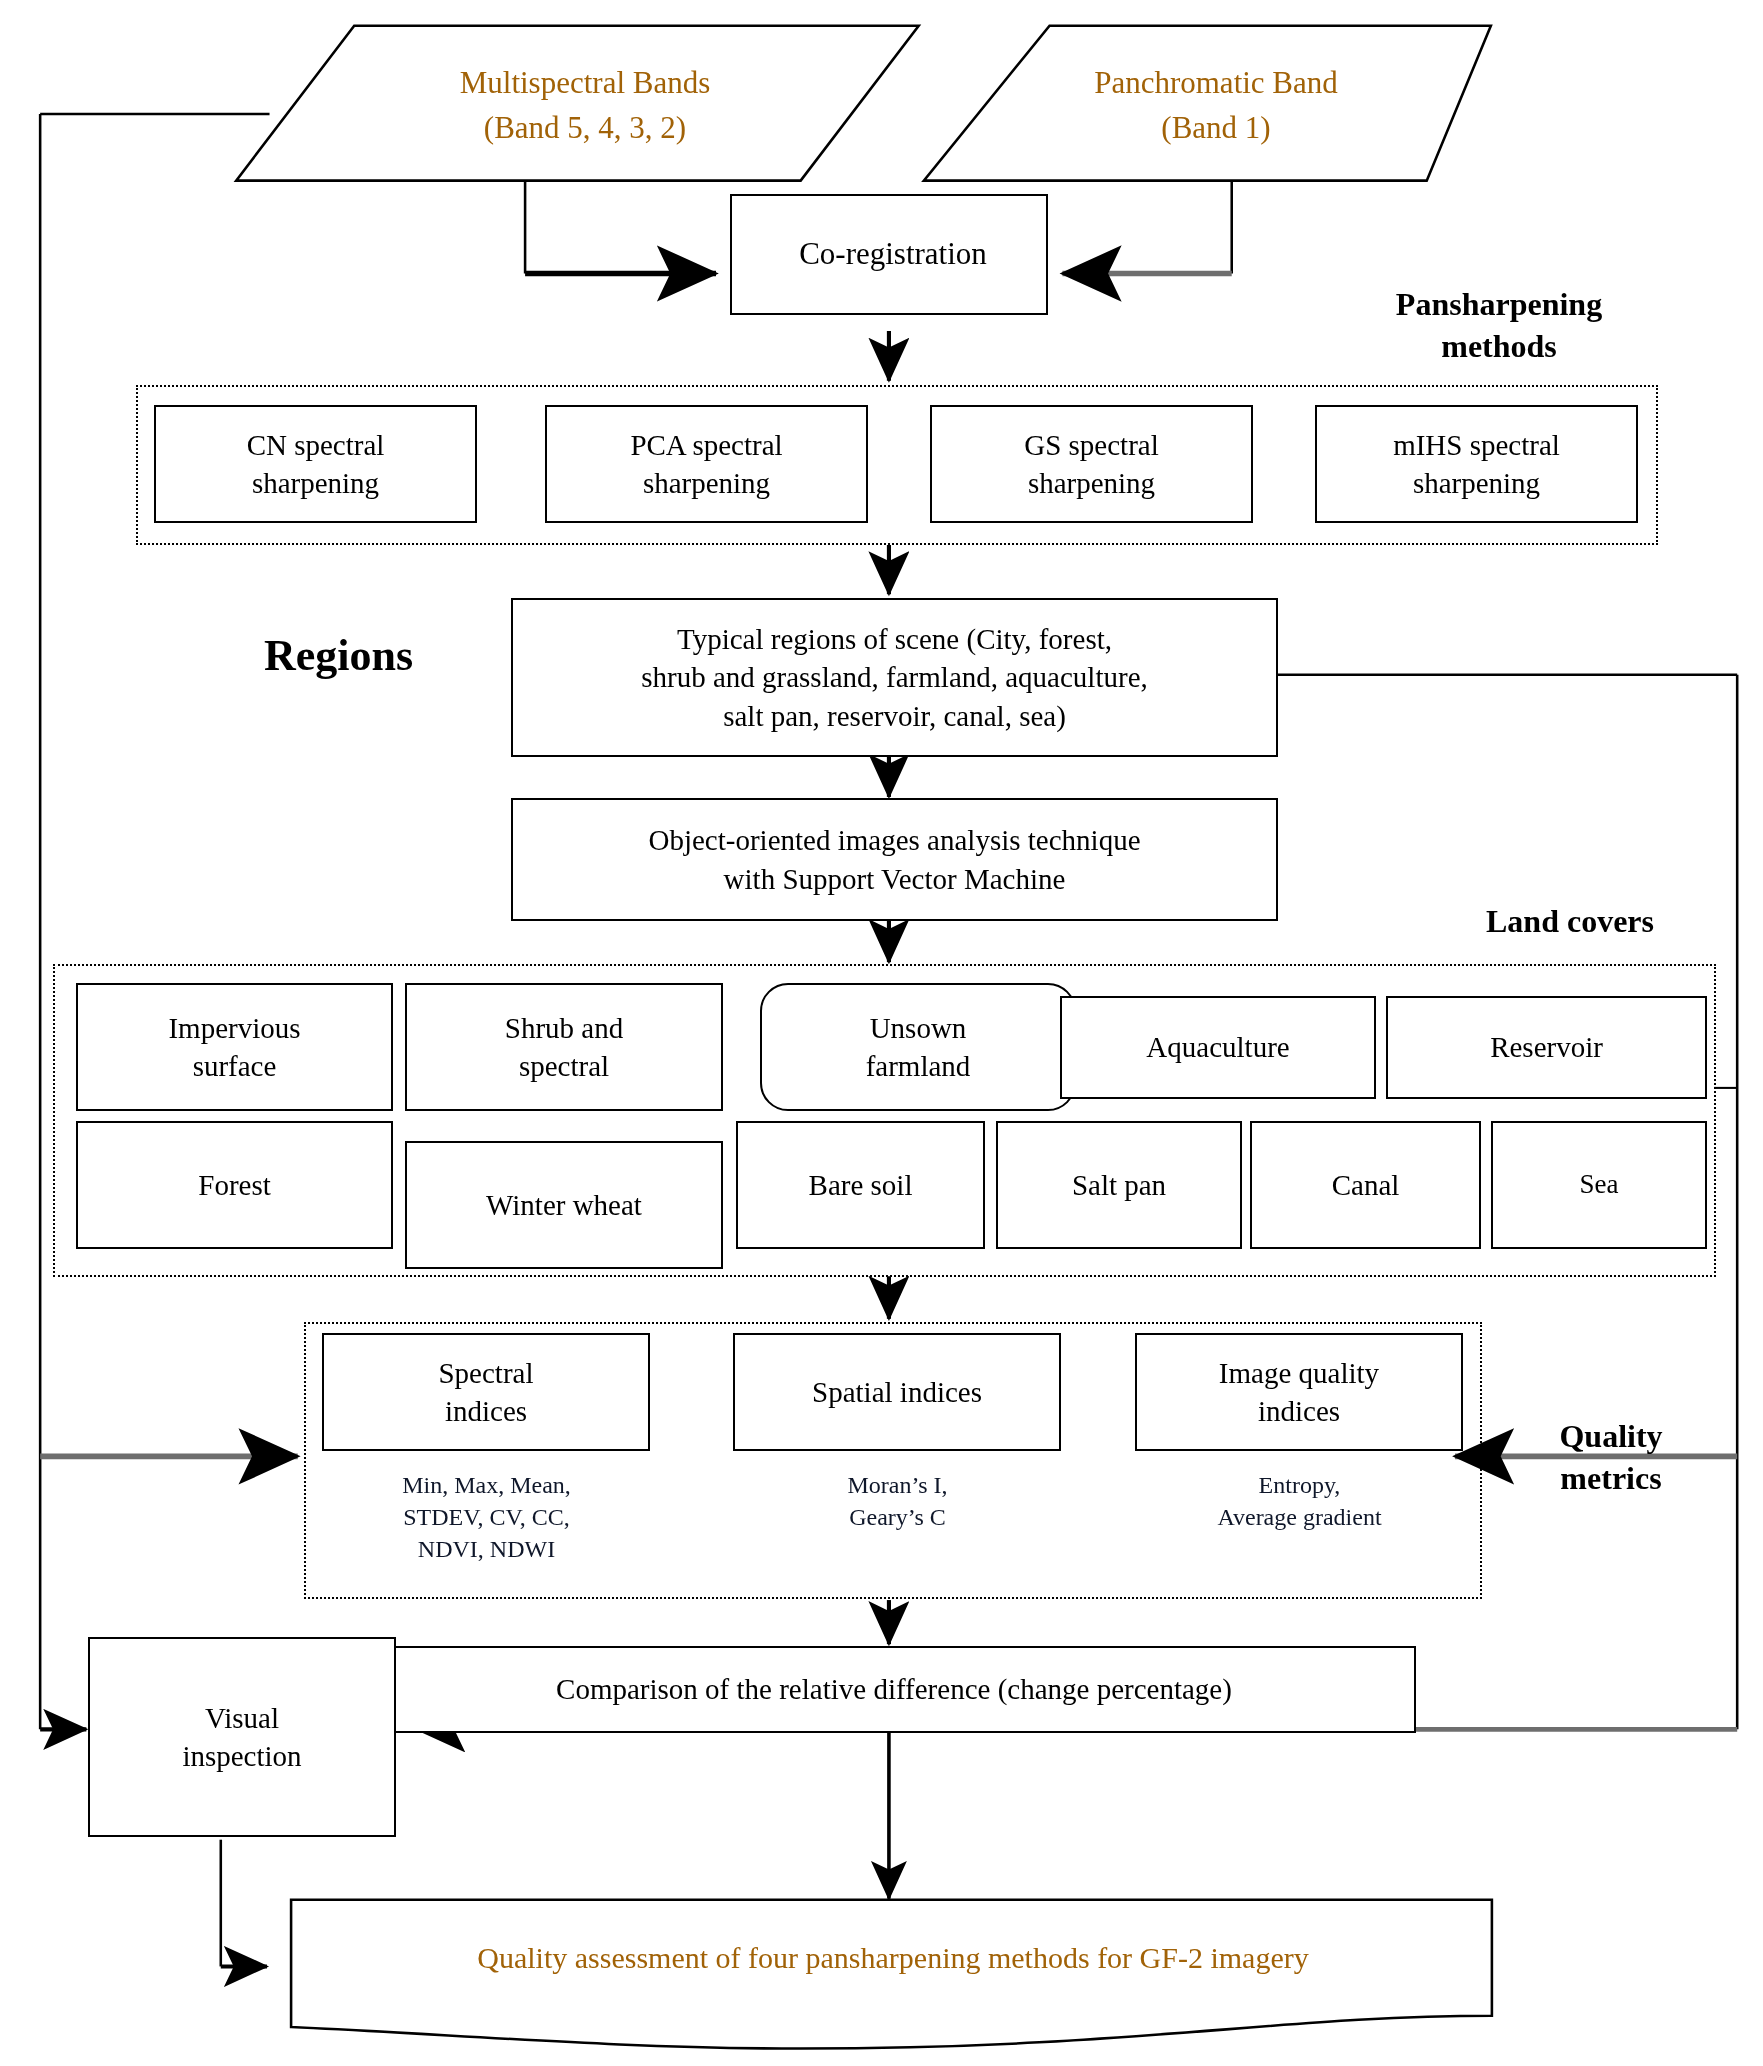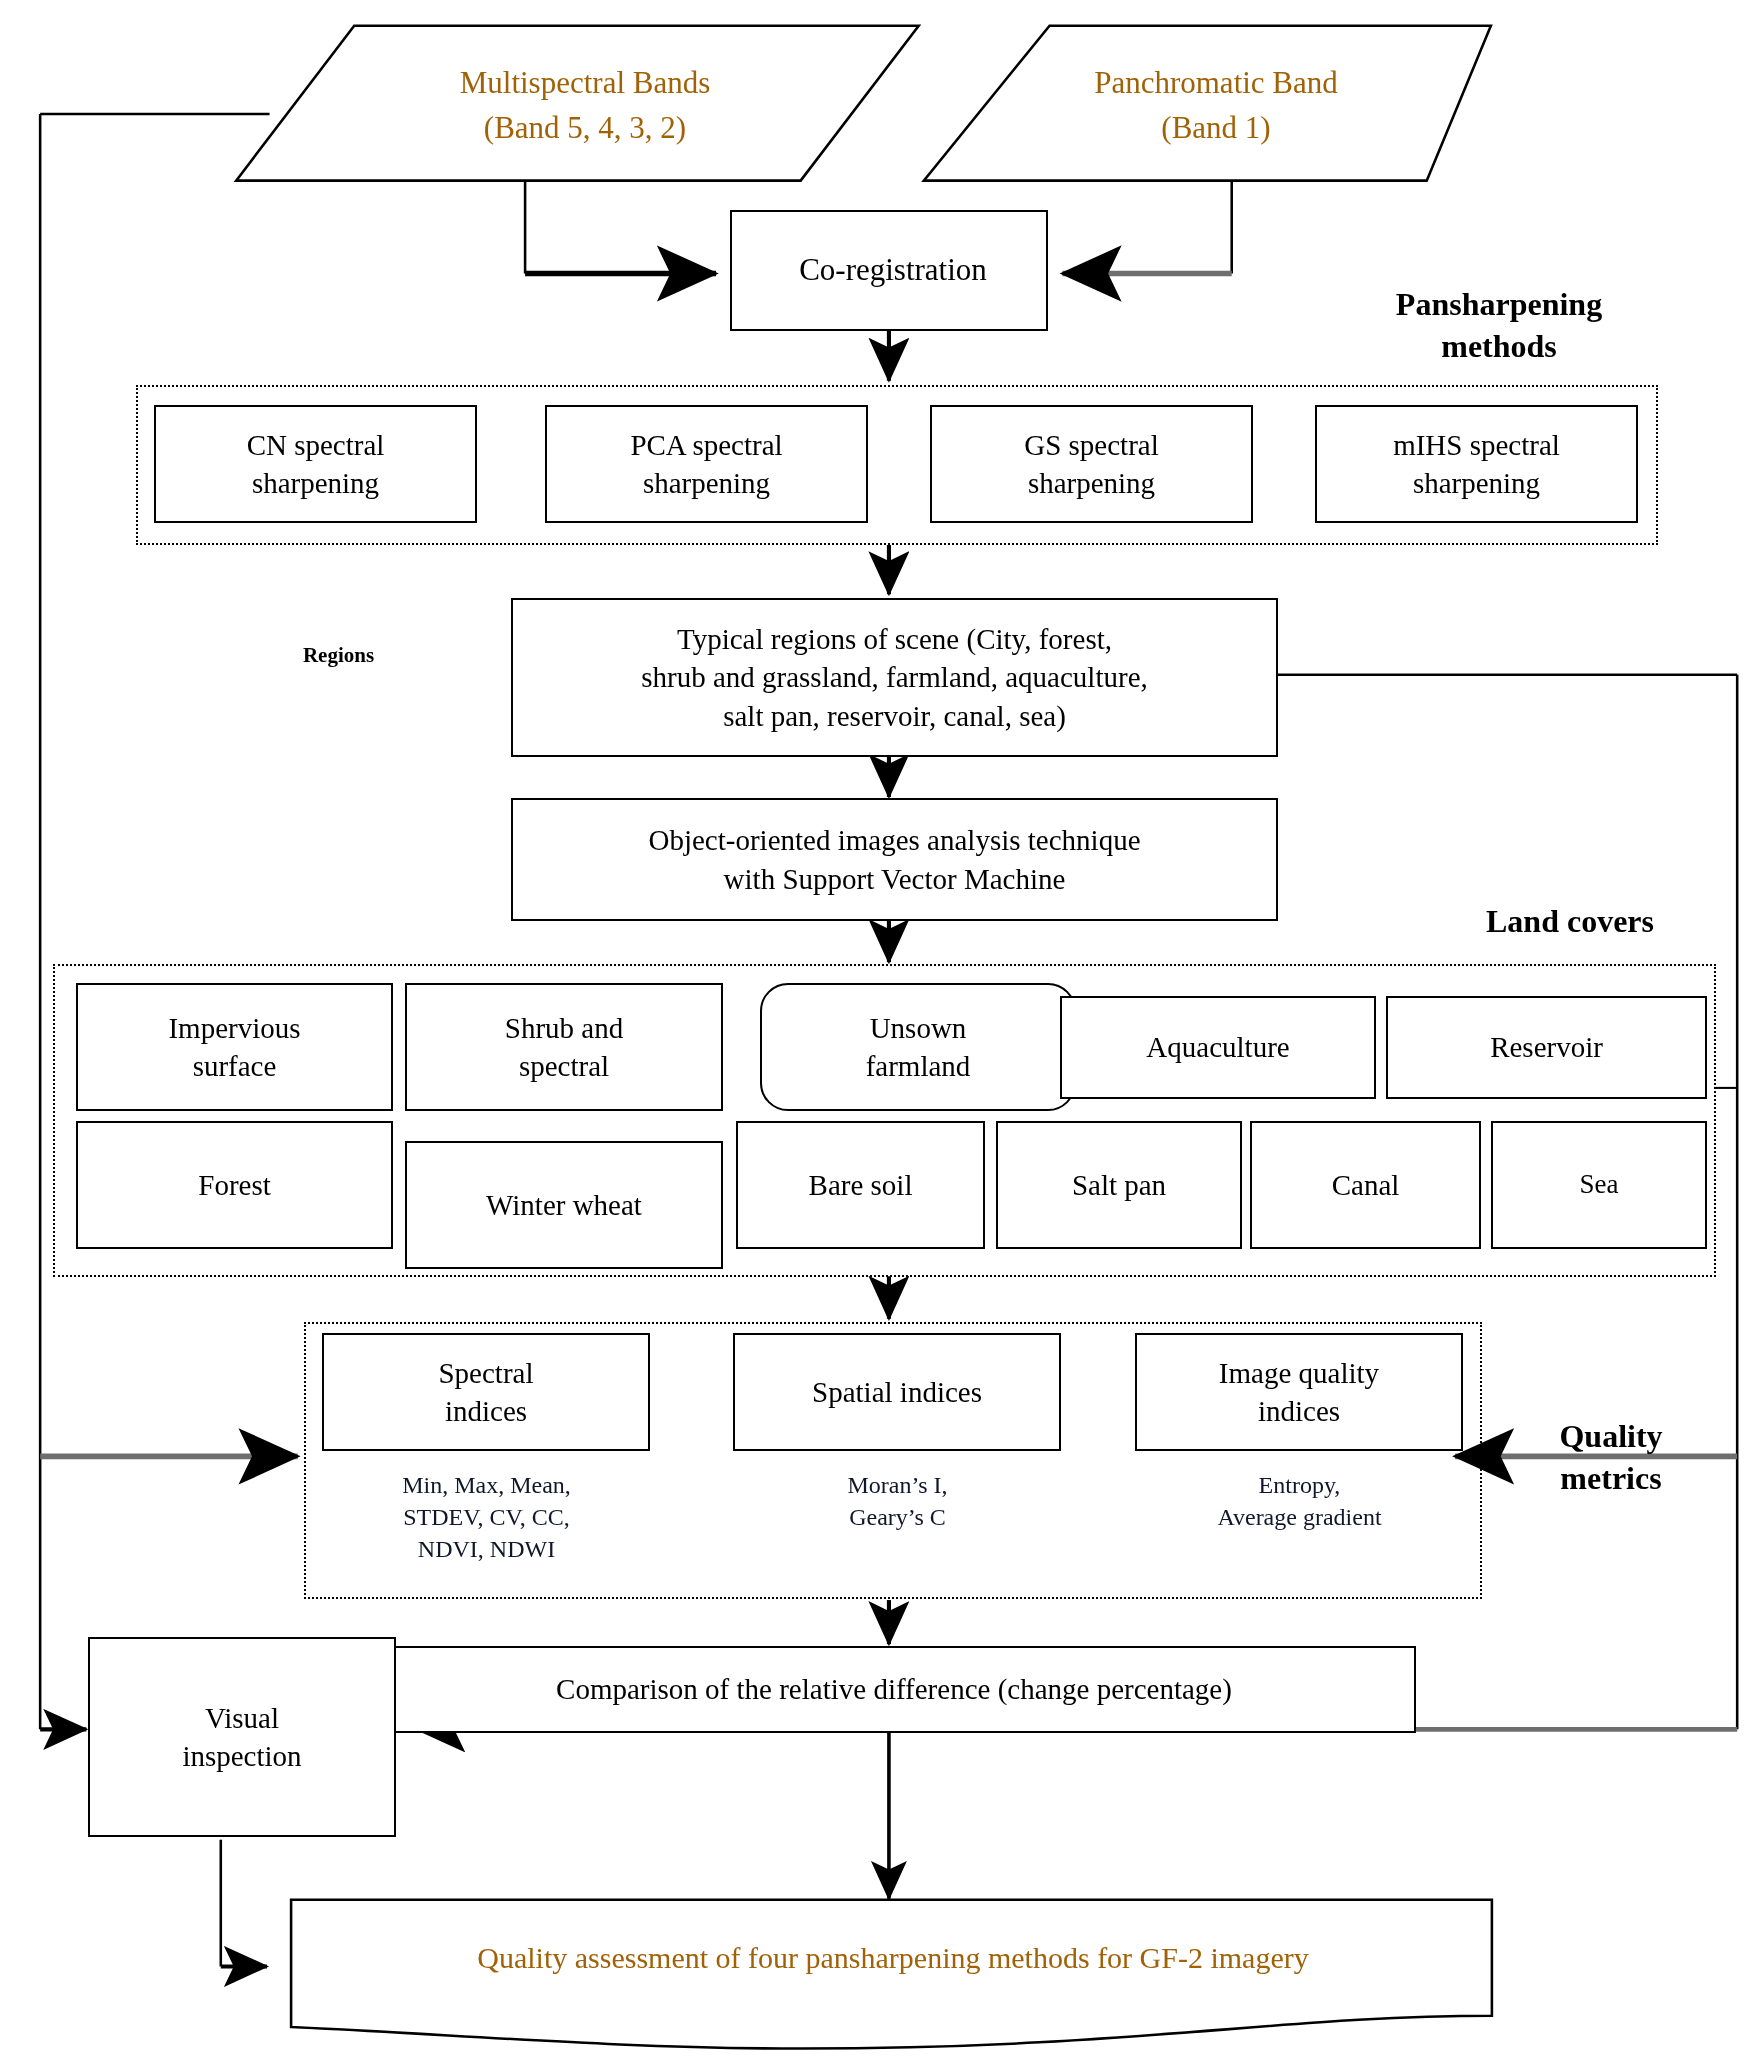--- a/index.html
+++ b/index.html
@@ -81,21 +81,21 @@
     </div>
   </div>
 
   <div class="para" style="left:1026px;top:36px;width:380px;height:139px;font-size:31px;">
     <div>
       <div>Panchromatic  Band</div>
       <div>(Band 1)</div>
     </div>
   </div>
 
-  <div class="node" style="left:730px;top:210px;width:318px;height:121px;font-size:31px;padding-left:8px;">
+  <div class="node" style="left:730px;top:194px;width:318px;height:121px;font-size:31px;padding-left:8px;">
     <span>Co-registration</span>
   </div>
 
   <div class="lbl" style="left:1314px;top:272px;width:370px;font-size:32px;margin-top:12px;">
     <div>Pansharpening</div>
     <div>methods</div>
   </div>
 
   <div class="grp" style="left:136px;top:385px;width:1522px;height:160px;"></div>
 
@@ -117,21 +117,21 @@
       <div>sharpening</div>
     </span>
   </div>
   <div class="node" style="left:1315px;top:405px;width:323px;height:118px;font-size:29px;">
     <span>
       <div>mIHS  spectral</div>
       <div>sharpening</div>
     </span>
   </div>
 
-  <div class="lbl" style="left:195px;top:642px;width:287px;font-size:21px;">Regions</div>
+  <div class="lbl" style="left:195px;top:627px;width:287px;font-size:44px;">Regions</div>
 
   <div class="node" style="left:511px;top:598px;width:767px;height:159px;font-size:29px;">
     <span>
       <div>Typical regions of scene (City,  forest,</div>
       <div>shrub and grassland, farmland, aquaculture,</div>
       <div>salt pan, reservoir,  canal,  sea)</div>
     </span>
   </div>
 
   <div class="node" style="left:511px;top:798px;width:767px;height:123px;font-size:29px;">

